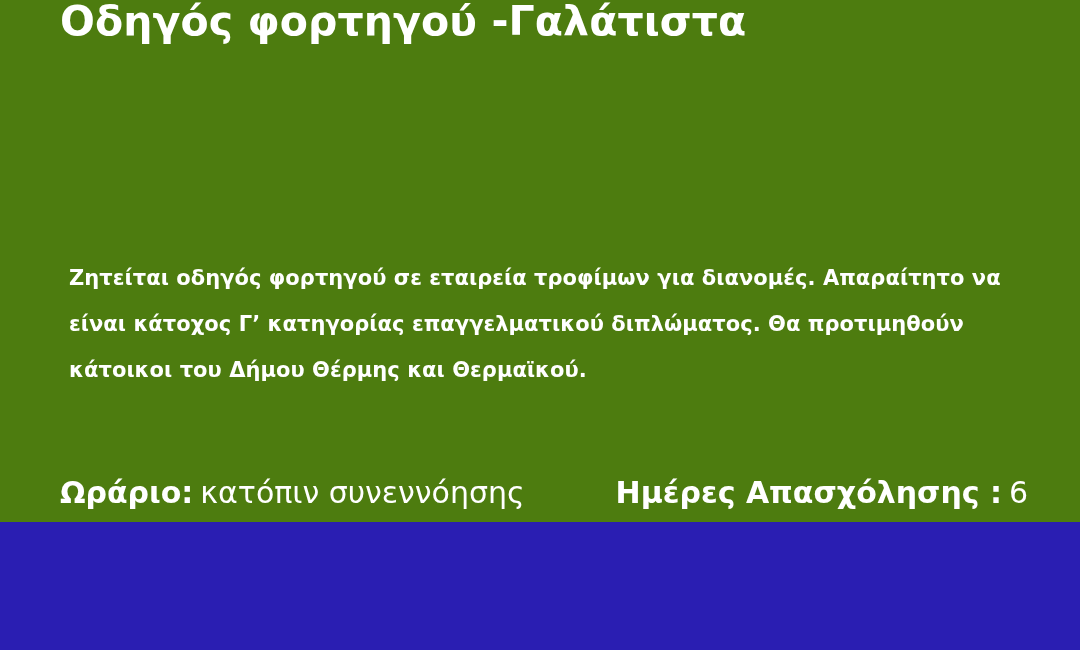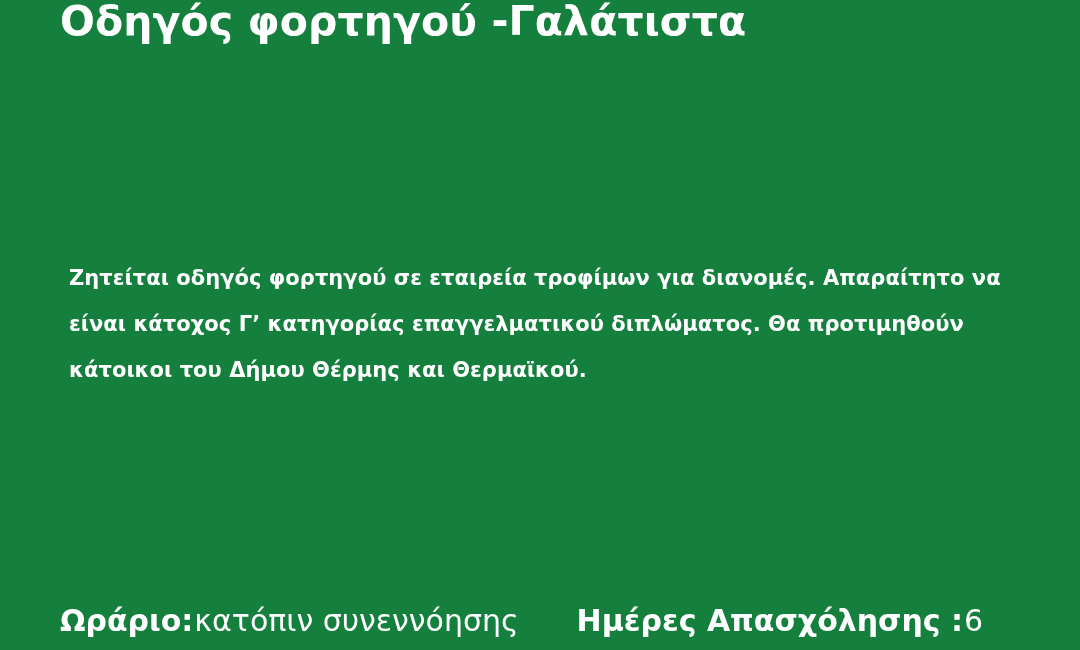--- a/index.html
+++ b/index.html
@@ -13,22 +13,22 @@
     height: 650px;
     overflow: hidden;
     background: #2a1eb2;
     font-family: "DejaVu Sans", "Liberation Sans", sans-serif;
     -webkit-font-smoothing: antialiased;
   }
 
   .card {
     position: relative;
     width: 1080px;
-    height: 650px;
-    background: #15803d;
+    height: 522px;
+    background: #4d7c0f;
     box-sizing: border-box;
     overflow: hidden;
   }
 
   
   .card-title {
     position: absolute;
     left: 60px;
     top: -4px;
     right: 40px;
@@ -59,20 +59,21 @@
   .card-footer {
     position: absolute;
     left: 60px;
     right: 20px;
     bottom: 8px;
     display: flex;
     align-items: baseline;
     font-size: 30px;
     line-height: 42px;
     color: #ffffff;
+    gap: 33px;
   }
 
   .meta-item {
     display: flex;
     align-items: baseline;
     white-space: nowrap;
   }
 
   .meta-item + .meta-item {
     margin-left: 58px;
@@ -80,21 +81,21 @@
   }
 
   .meta-label {
     font-weight: 700;
     color: #ffffff;
   }
 
   .meta-value {
     font-weight: 400;
     color: #ffffff;
-    margin-left: 1px;
+    margin-left: 7px;
   }
 </style>
 </head>
 <body>
 
 <div class="card">
 
   <h1 class="card-title">Οδηγός φορτηγού -Γαλάτιστα</h1>
 
   <p class="card-body">Ζητείται οδηγός φορτηγού σε εταιρεία τροφίμων για διανομές. Απαραίτητο να είναι κάτοχος Γ’ κατηγορίας επαγγελματικού διπλώματος. Θα προτιμηθούν κάτοικοι του Δήμου Θέρμης και Θερμαϊκού.</p>

